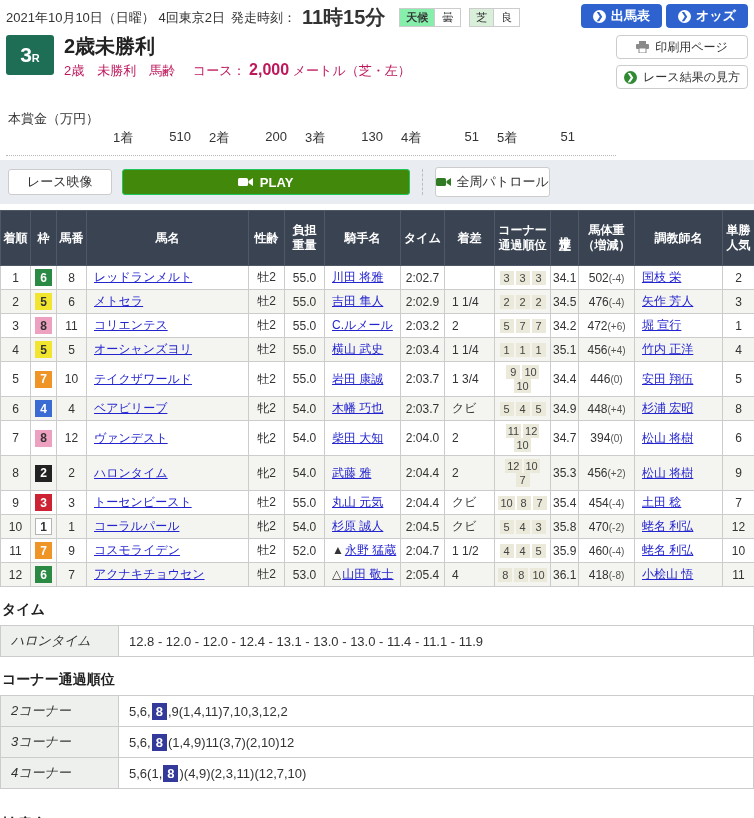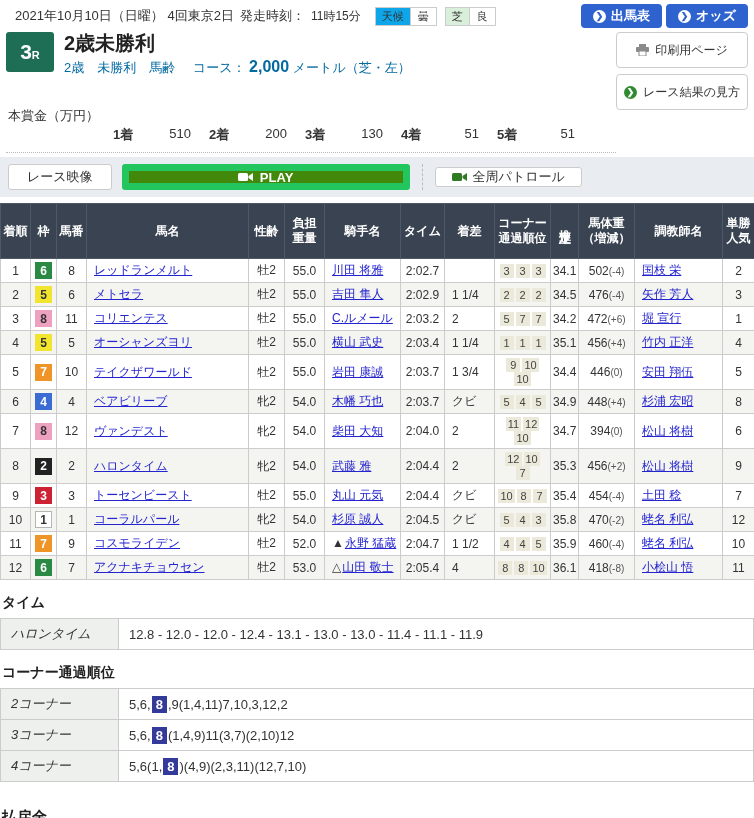--- a/index.html
+++ b/index.html
@@ -1,62 +1,62 @@
 <!DOCTYPE html>
 <html lang="ja"><head>
 <meta charset="utf-8">
 <style>
   * { box-sizing: border-box; margin: 0; padding: 0; }
   html,body { background:#fff; }
   body { font-family:"Liberation Sans","DejaVu Sans",sans-serif; color:#333; }
   .page { width:754px; height:818px; overflow:hidden; background:#fff; position:relative; }
 
   
-  .topbar { display:flex; align-items:center; padding:4px 6px 0 15px; }
+  .topbar { display:flex; align-items:flex-start; padding:4px 6px 0 6px; }
   .date-line { display:flex; align-items:center; gap:6px; font-size:13px; color:#333; white-space:nowrap; }
-  .start-time { font-size:12px; font-weight:normal; }
+  .start-time { font-size:20px; font-weight:bold; }
   .chips { display:flex; margin-left:8px; gap:8px; }
   .chip-pair { display:flex; font-size:11px; border:1px solid #ccc; }
   .chip-pair .lab { padding:1px 6px; }
   .chip-pair .val { padding:1px 7px; background:#fff; border-left:1px solid #ccc; }
-  .lab.sky { background:#0ea5e9; }
+  .lab.sky { background:#86efac;font-weight:bold; }
   .lab.grass { background:#d9efda; }
   .top-actions { margin-left:auto; display:flex; gap:4px; }
   .btn-blue { display:flex; align-items:center; gap:5px; background:#2e63cf; color:#fff; font-size:13px; font-weight:bold;
               border:none; border-radius:4px; padding:4px 12px; height:24px; cursor:pointer; }
   .circ-ic { width:13px; height:13px; border-radius:50%; background:#fff; color:#2e63cf; font-size:9px; font-weight:bold;
              display:flex; align-items:center; justify-content:center; line-height:1; }
 
   
   .race-wrap { display:flex; padding:2px 6px 0 6px; }
   .race-left { flex:1; }
   .race-head { display:flex; align-items:flex-start; gap:10px; padding-top:2px; }
   .race-num { width:48px; height:40px; background:#1e6e55; border-radius:3px; color:#fff; display:flex;
               align-items:center; justify-content:center; font-weight:bold; }
   .race-num .n { font-size:21px; }
   .race-num .r { font-size:11px; margin-top:6px; }
   .race-title { font-size:20px; font-weight:bold; color:#222; line-height:1.1; }
-  .race-cond { font-size:13px; margin-top:4px; color:#0369a1; }
+  .race-cond { font-size:13px; margin-top:4px; color:#be185d; }
   .race-cond .dist { font-size:16px; font-weight:bold; }
   .prize-row { display:flex; align-items:center; font-size:13px; padding:10px 0 8px 2px; border-bottom:1px dotted #bbb; gap:0; }
   .prize-label { margin-right:14px; }
   .prize-item { display:flex; }
-  .prize-item .pl { width:36px;font-weight:bold; }
+  .prize-item .pl { width:36px; }
   .prize-item .pv { width:42px; text-align:right; margin-right:18px; }
   .race-right { width:132px; display:flex; flex-direction:column; gap:6px; padding-top:2px; }
   .btn-white { display:flex; align-items:center; justify-content:center; gap:6px; background:#fff; border:1px solid #ccc;
-               border-radius:4px; font-size:12px; color:#333; height:36px; cursor:pointer; }
+               border-radius:4px; font-size:12px; color:#333; height:24px; cursor:pointer; }
   .circ-green { width:13px; height:13px; border-radius:50%; background:#2f8a31; color:#fff; font-size:9px; font-weight:bold;
                 display:flex; align-items:center; justify-content:center; line-height:1; }
 
   
   .video-band { background:#e9edf1; margin-top:4px; padding:7px 8px; display:flex; align-items:center; gap:10px; }
   .btn-plain { background:#fff; border:1px solid #ccc; border-radius:3px; font-size:13px; color:#333; height:26px;
                padding:0 18px; cursor:pointer; }
-  .btn-play { background:#42890b; border:7px solid #22c55e; border-radius:3px; color:#fff; font-size:13px; font-weight:bold;
+  .btn-play { background:#42890b; border:1px solid #22c55e; border-radius:3px; color:#fff; font-size:13px; font-weight:bold;
               height:26px; width:288px; display:flex; align-items:center; justify-content:center; gap:7px; cursor:pointer; }
   .vsep { width:0; height:26px; border-left:1px dashed #b7bec5; margin:0 2px; }
   .cam { display:inline-block; }
 
   
   table.results { width:754px; border-collapse:collapse; table-layout:fixed; margin-top:6px; font-size:12px; }
   table.results thead th { background:#394352; color:#fff; font-weight:bold; font-size:12px; text-align:center;
                            vertical-align:middle; border:1px solid #4e5866; padding:4px 1px; height:55px; line-height:1.25; }
   table.results thead th.vert span { writing-mode:vertical-lr; text-orientation:upright; letter-spacing:1px; }
   table.results tbody td { border:1px solid #ccc; padding:3px 2px; height:24px; vertical-align:middle; color:#333; }
@@ -172,21 +172,21 @@
   <div class="video-band">
     <button class="btn-plain">レース映像</button>
     <button class="btn-play">
       <svg class="cam" width="15" height="10" viewBox="0 0 15 10">
           <rect x="0" y="1" width="10" height="8" rx="1.5" fill="#fff"></rect>
           <path d="M10.5 4 L15 1 L15 9 L10.5 6 Z" fill="#fff"></path>
         </svg>
       <span>PLAY</span>
     </button>
     <span class="vsep"></span>
-    <button class="btn-white" style="padding:0 16px;height:20px;border-radius:3px;font-size:13px;">
+    <button class="btn-white" style="padding:0 0;height:30px;border-radius:3px;font-size:13px;">
       <svg class="cam" width="15" height="10" viewBox="0 0 15 10">
           <rect x="0" y="1" width="10" height="8" rx="1.5" fill="#2f7a23"></rect>
           <path d="M10.5 4 L15 1 L15 9 L10.5 6 Z" fill="#2f7a23"></path>
         </svg>
       <span>全周パトロール</span>
     </button>
   </div>
 
   <table class="results">
     <colgroup>

